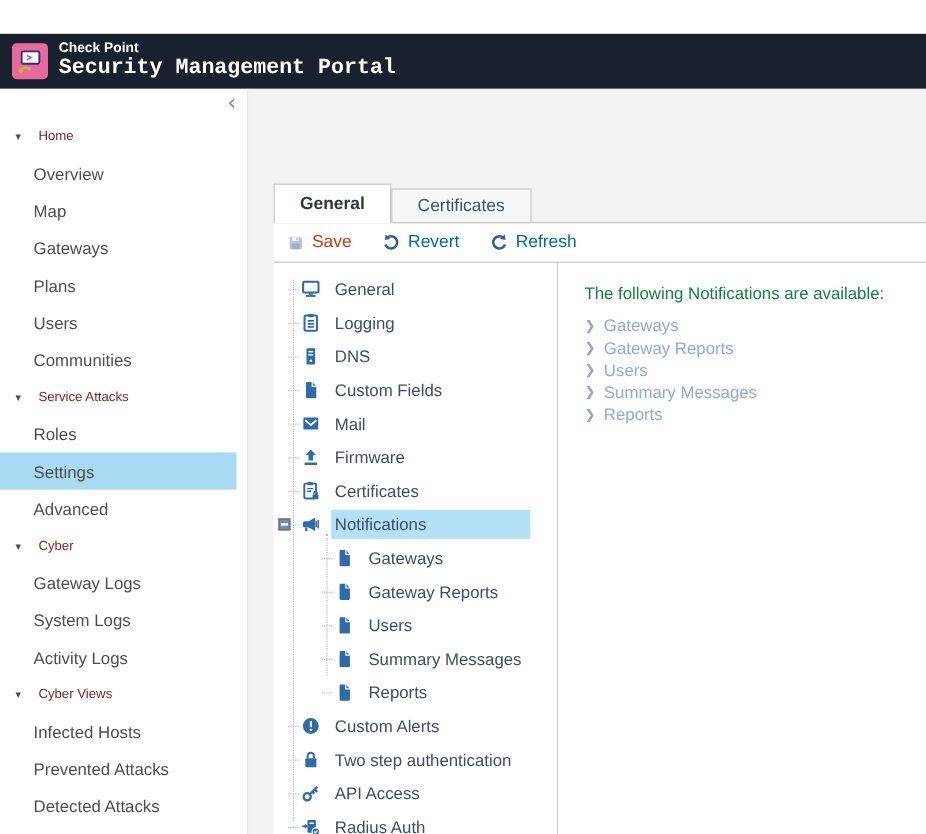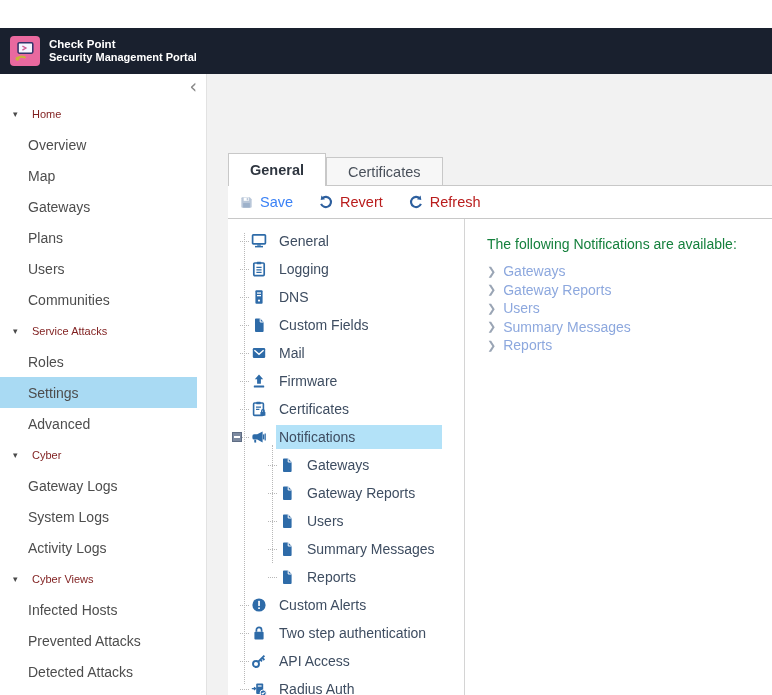--- a/index.html
+++ b/index.html
@@ -6,21 +6,21 @@
   html,body { width:772px; height:695px; overflow:hidden; }
   body { font-family:"Liberation Sans", sans-serif; background:#fff; }
   .app { position:relative; width:772px; height:695px; overflow:hidden;margin-top:28px; }
 
   
   .header { height:46px; background:#19202e; display:flex; align-items:center; padding-left:10px; gap:9px; }
   .logo { width:30px; height:30px; border-radius:4px; background:#e9699f; flex:0 0 auto;
           display:flex; align-items:center; justify-content:center; }
   .brand { color:#fff; line-height:1.16; }
   .brand-top { font-size:11.5px; font-weight:bold; }
-  .brand-bottom { font-size:11px; font-weight:bold; }
+  .brand-bottom { font-size:18px; font-weight:bold;font-family:Liberation Mono, monospace; }
 
   
   .bodyrow { display:flex; height:649px; }
 
   
   .sidebar { width:207px; flex:0 0 auto; background:#fff; border-right:1px solid #e2e2e2; position:relative; }
   .collapse-btn { position:absolute; top:3px; right:9px; color:#8a8a8a; font-size:19px; line-height:1; cursor:pointer; font-family:"DejaVu Sans",sans-serif; }
   .nav { margin-top:24px; }
   .nav-header { height:31px; display:flex; align-items:center; padding-left:13px; gap:9px; cursor:pointer; }
   .nav-header .caret { color:#4a4a4a; font-size:9px; width:10px; }
@@ -33,22 +33,22 @@
   .main { flex:1; background:#f2f2f2; padding-left:21px; display:flex; flex-direction:column; min-width:0; }
 
   .tabs { margin-top:78px; height:33px; display:flex; align-items:flex-end; position:relative; z-index:2; }
   .tab { border:1px solid #c8c8c8; border-bottom:1px solid #c8c8c8; background:#f7f7f7; color:#49505a;
          font-size:14.5px; height:29px; margin-bottom:-1px; display:flex; align-items:center;
          padding:0 21px; cursor:pointer; }
   .tab.active { background:#fff; border-bottom:none; font-weight:bold; color:#2f3640; height:33px; }
 
   .toolbar { height:34px; background:#fff; border-top:1px solid #c8c8c8; border-bottom:1px solid #c8c8c8;
              display:flex; align-items:center; padding-left:11px; gap:25px; position:relative; z-index:1; }
-  .tb-btn { display:flex; align-items:center; gap:6px; font-size:14.5px; color:#b91c1c; cursor:pointer; }
-  .tb-btn.disabled { color:#3b82f6; cursor:default; }
+  .tb-btn { display:flex; align-items:center; gap:6px; font-size:14.5px; color:#0369a1; cursor:pointer; }
+  .tb-btn.disabled { color:#c2410c; cursor:default; }
   .tb-btn svg { display:block; }
 
   .content { flex:1; display:flex; background:#fff; min-height:0; }
 
   
   .tree-panel { width:237px; flex:0 0 auto; border-right:1px solid #d4d4d4; padding-top:8px; position:relative; overflow:hidden; }
   .tree-root { position:relative; }
   .tree-root::before { content:""; position:absolute; left:16px; top:6px; height:451px; border-left:1px dotted #b8b8b8; }
   .tree-row { height:28px; display:flex; align-items:center; padding-left:12px; position:relative; cursor:pointer; }
   .tree-row .stub { width:9px; border-top:1px dotted #b8b8b8; margin-right:1px; flex:0 0 auto; }

